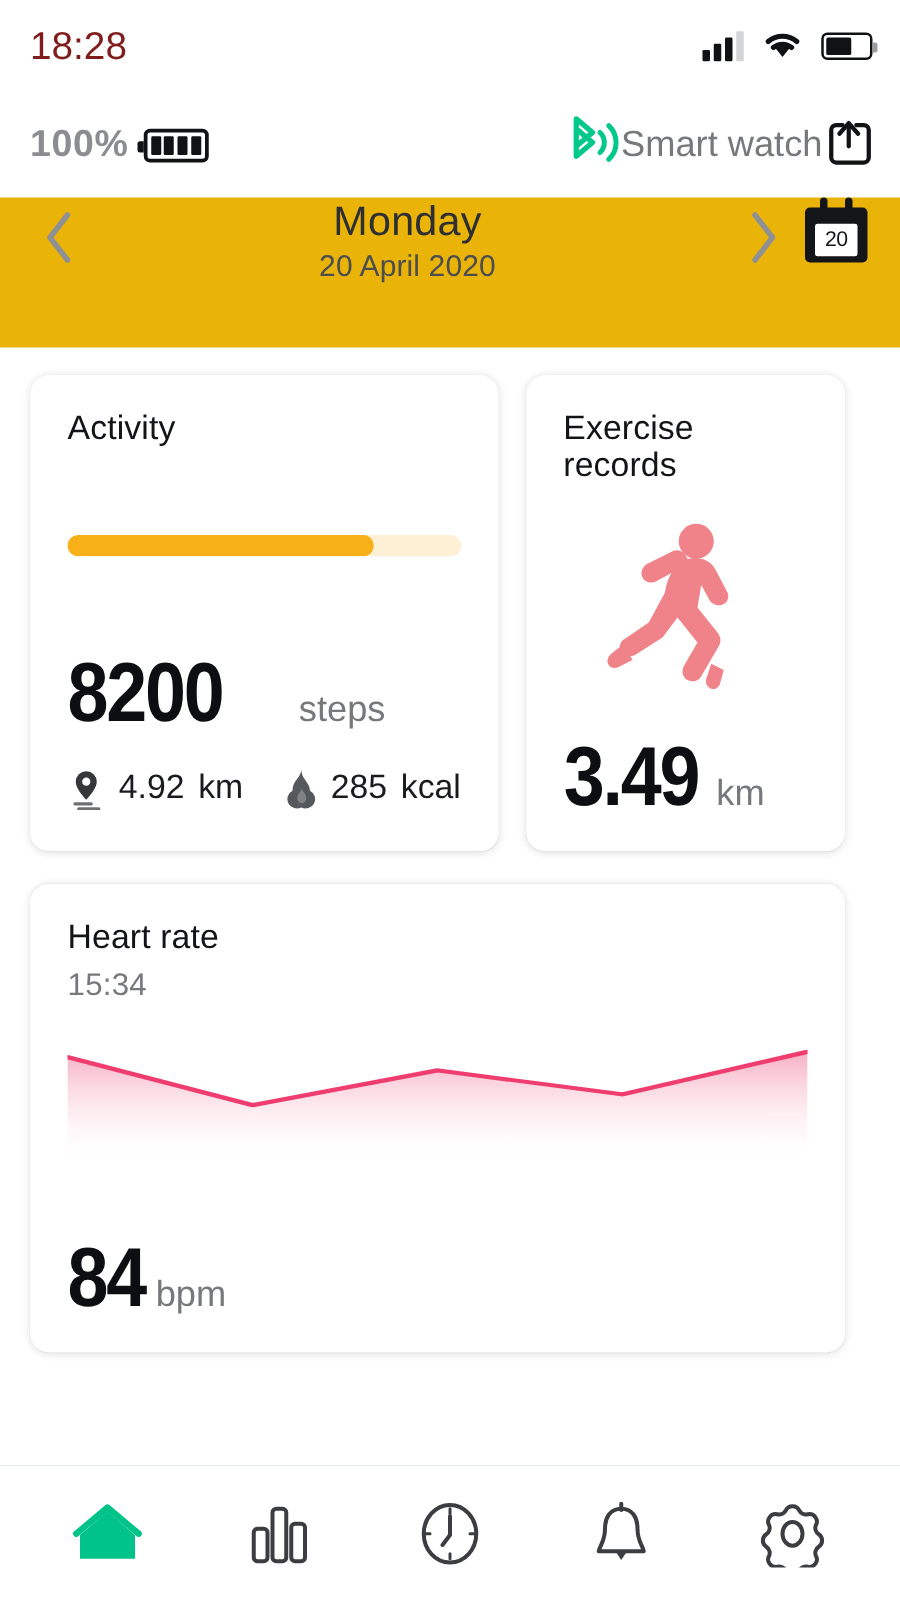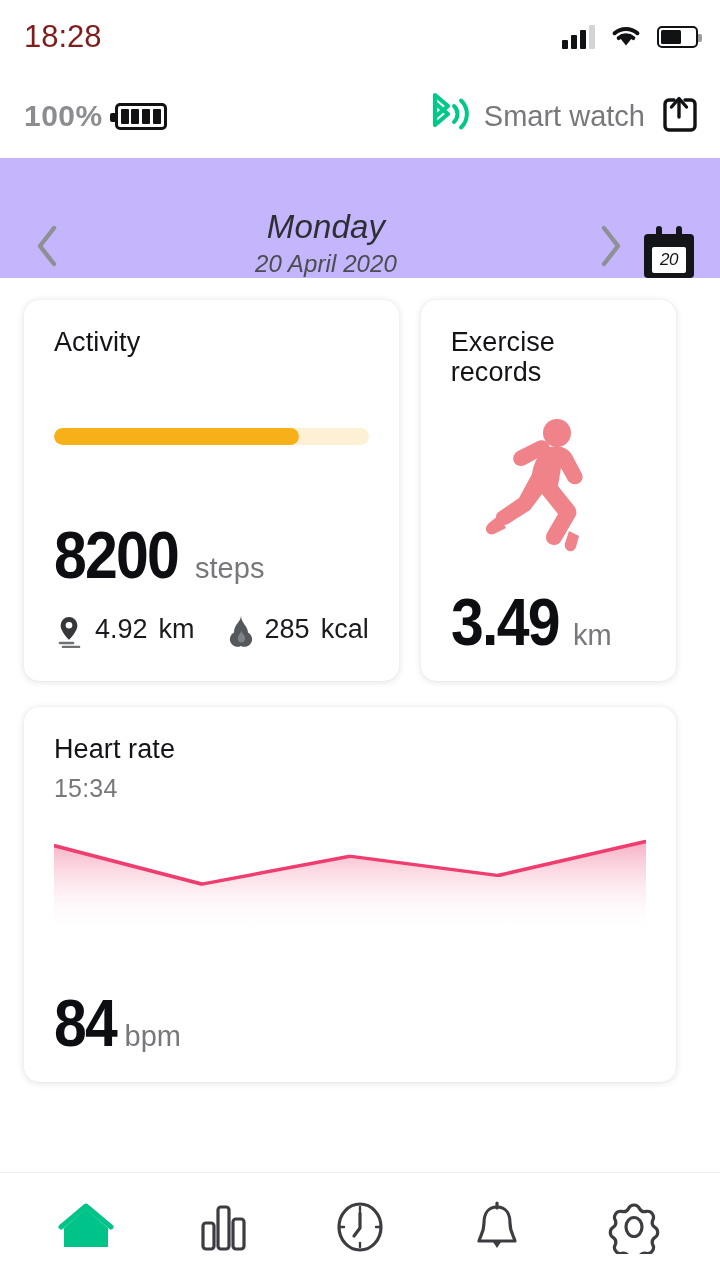--- a/index.html
+++ b/index.html
@@ -97,33 +97,32 @@
   .battery-full::before {
     content: "";
     position: absolute;
     left: -8px; top: 7px;
     width: 5px; height: 9px;
     background: #111214;
     border-radius: 2px 0 0 2px;
   }
   .battery-full b { flex: 1; height: 100%; background: #111214; border-radius: 1px; display: block; }
 
-  .dev-right { display: flex; align-items: center; gap: 13px; }
+  .dev-right { display: flex; align-items: center; }
   .dev-name { font-size: 29px; color: #76787c; letter-spacing: 0px; }
 
   
   .date-header {
-    background: #c4b5fd;
+    background: #eab308;
     height: 120px;
     display: flex;
-    align-items: flex-end;
+    align-items: flex-start;
     padding: 0 26px 0 0;
     flex: 0 0 auto;
     position: relative;
-    font-style: italic;
   }
   .chev {
     width: 64px; height: 64px;
     display: flex; align-items: center; justify-content: center;
     flex: 0 0 auto;
   }
   .date-center {
     flex: 1;
     text-align: center;
     margin-left: -6px;
@@ -256,21 +255,21 @@
     border-radius: 9px;
     width: 100%;
     overflow: hidden;
   }
   .progress-fill {
     height: 100%;
     background: #f8b018;
     border-radius: 9px;
   }
 
-  .activity-big { margin-top: auto; margin-bottom: 0; }
+  .activity-big { margin-top: auto; margin-bottom: 0; gap: 44px; }
   .metrics {
     display: flex;
     align-items: flex-start;
     gap: 11px;
     margin-top: 26px;
     font-size: 27px;
     color: #1a1b1e;
     letter-spacing: 0px;
   }
   .metrics .gap { width: 11px; }

